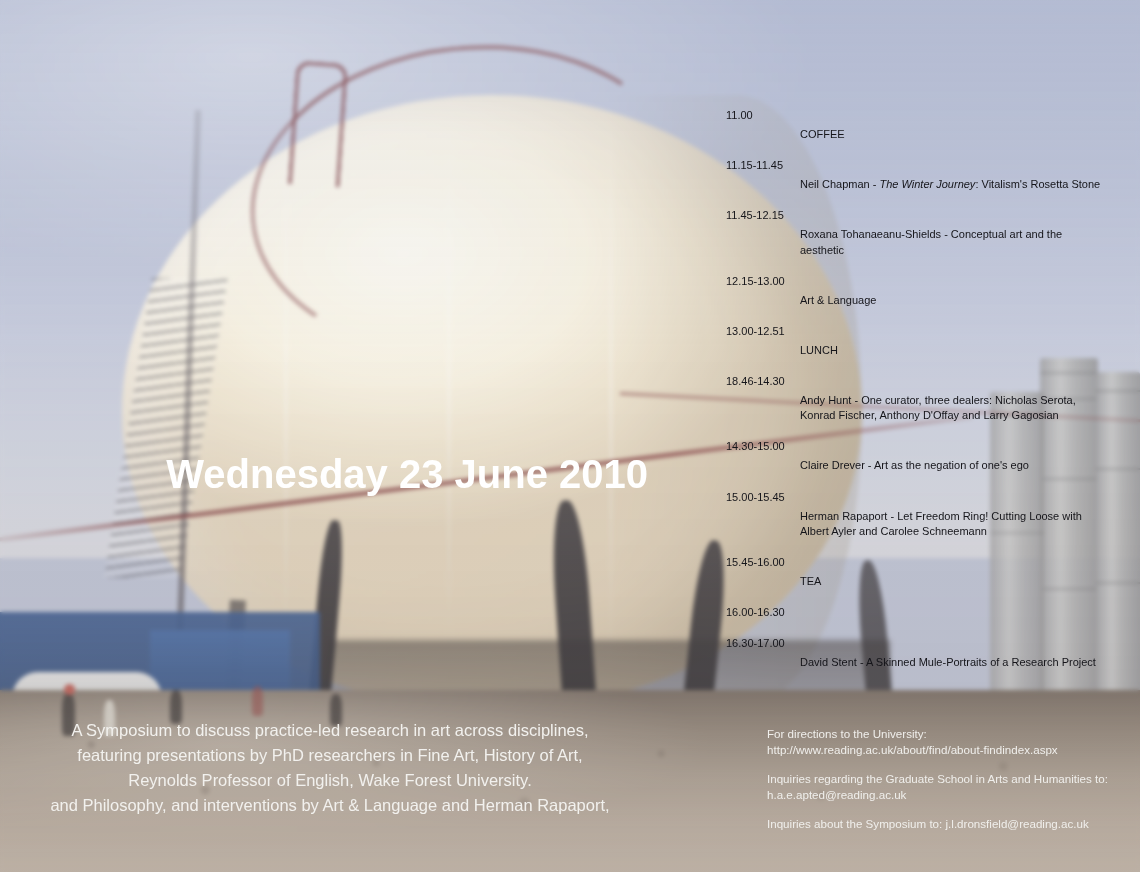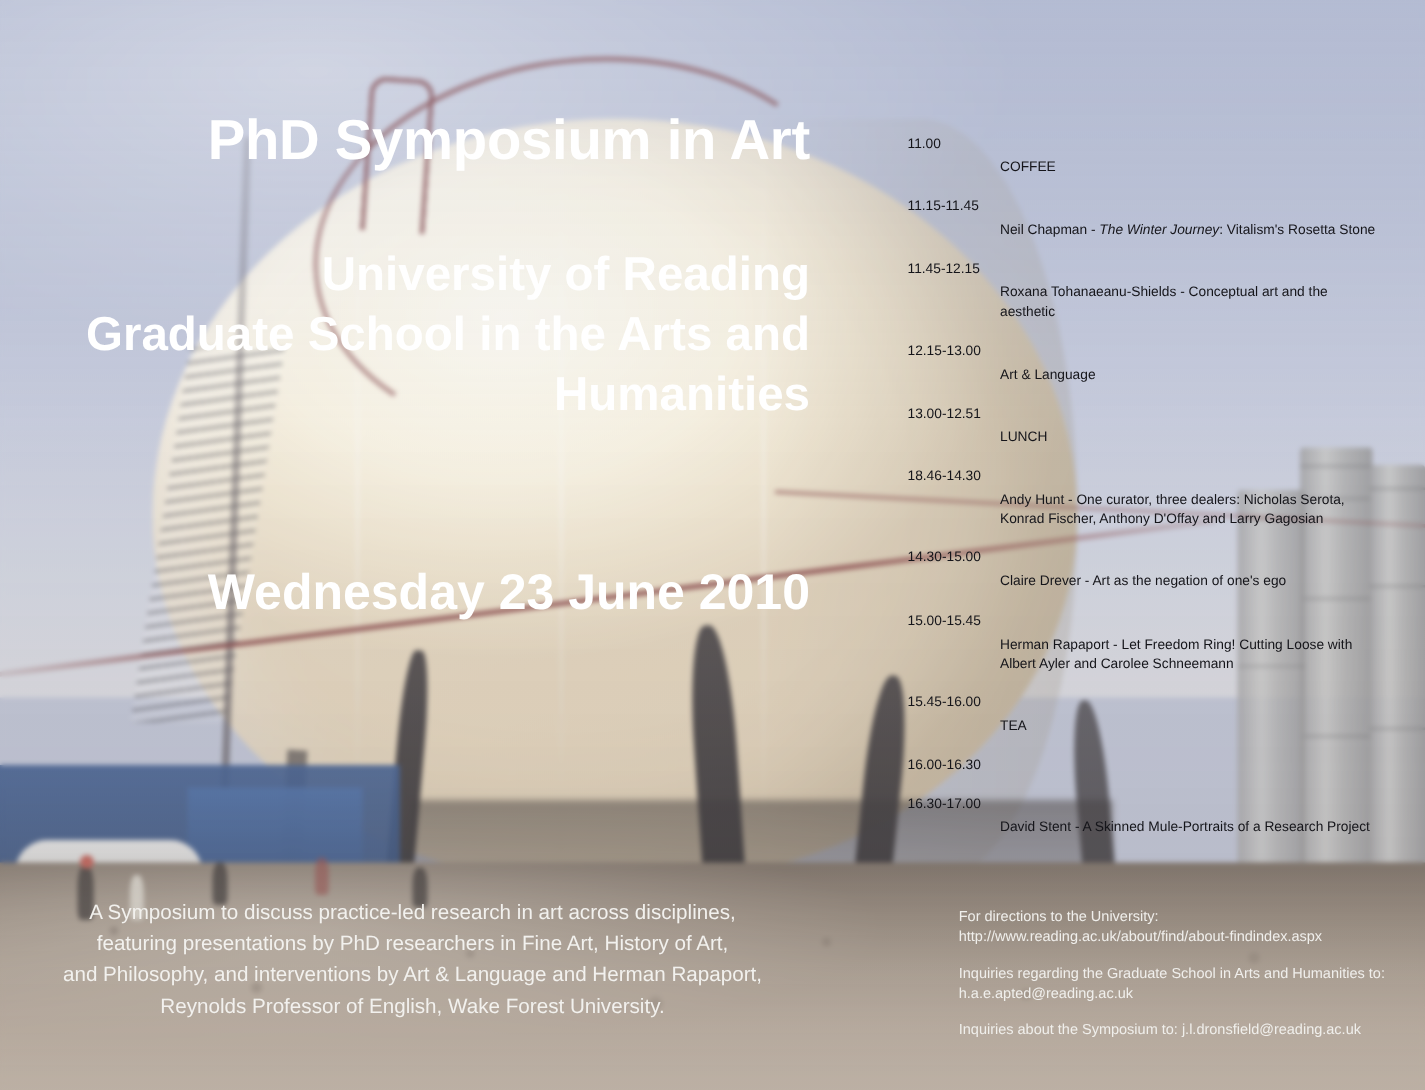--- a/index.html
+++ b/index.html
@@ -206,36 +206,28 @@
     <div class="fig f5"></div>
 
     <div class="cable"></div>
 
     <div class="blur-layer"></div>
     <div class="haze"></div>
   </div>
 
   <div class="content">
 
-    <div class="title-block">
-      <h1 class="main-title">PhD Symposium in Art</h1>
-      <div class="sub-title">
-        <div>University of Reading</div>
-        <div>Graduate School in the Arts and</div>
-        <div>Humanities</div>
-      </div>
-    </div>
 
     <div class="date-line">Wednesday 23 June 2010</div>
 
     <div class="blurb">
       <div>A Symposium to discuss practice-led research in art across disciplines,</div>
       <div>featuring presentations by PhD researchers in Fine Art, History of Art,</div>
+      <div>Reynolds Professor of English, Wake Forest University.</div>
       <div>and Philosophy, and interventions by Art &amp; Language and Herman Rapaport,</div>
-      <div>Reynolds Professor of English, Wake Forest University.</div>
     </div>
 
     <div class="schedule" id="schedule">
         <div class="row">
           <div class="time">11.00</div>
           <div class="desc">COFFEE</div>
         </div>
         <div class="row">
           <div class="time">11.15-11.45</div>
           <div class="desc">Neil Chapman - <i>The Winter Journey</i>: Vitalism's Rosetta Stone</div>

